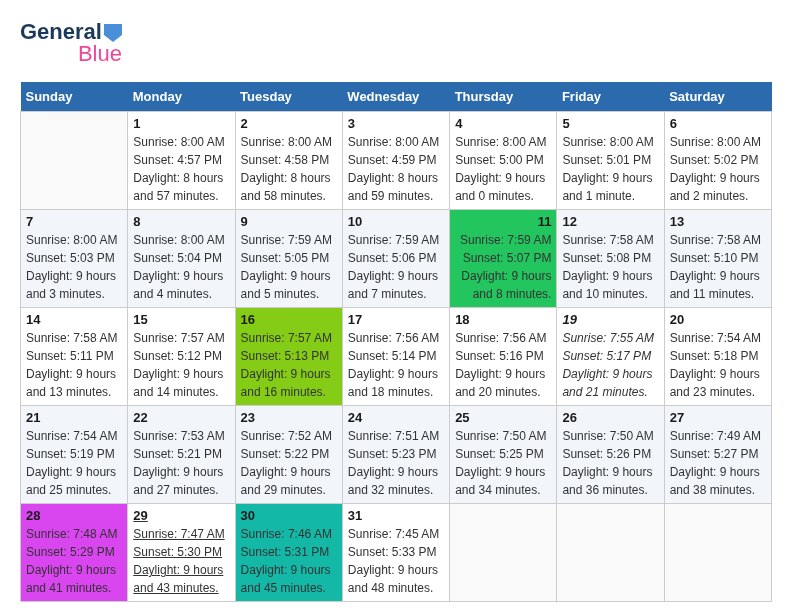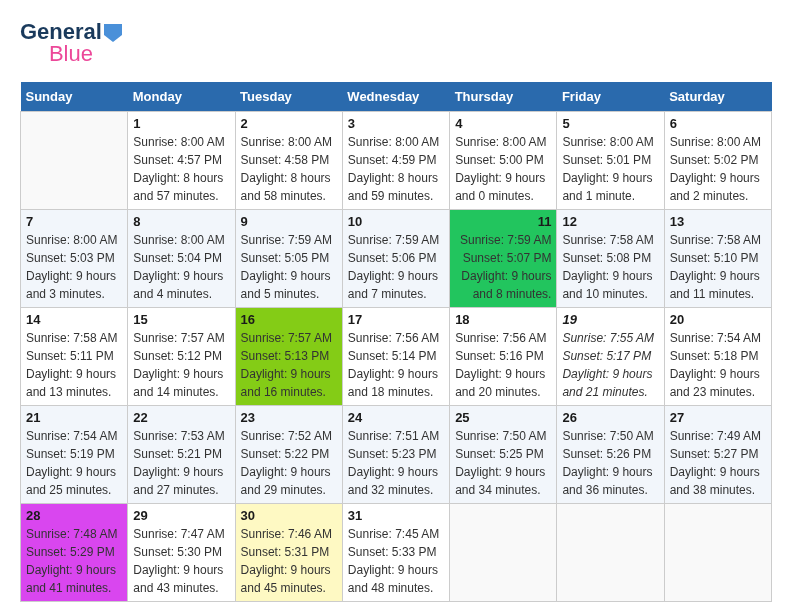--- a/index.html
+++ b/index.html
@@ -83,21 +83,21 @@
     }
     td.empty {
       background: #f9f9f9 !important;
     }
   </style>
 </head>
 <body>
 
 <div class="header">
   <div class="logo">
-    <div style="display:flex;flex-direction:column;align-items:center;">
+    <div style="display:flex;flex-direction:column;align-items:flex-end;">
       <div style="display:flex;align-items:center;">
         <span class="logo-text">General</span>
         <svg width="18" height="18" viewBox="0 0 18 18" style="margin-left:2px;margin-top:2px;">
           <polygon points="0,0 18,0 18,11 9,18 0,11" fill="#4a90d9"></polygon>
         </svg>
       </div>
       <span class="logo-text" style="color:#ec4899;font-size:22px;font-weight:normal;margin-top:-2px;">Blue</span>
     </div>
   </div>
   <div class="title-block">
@@ -234,25 +234,25 @@
         <td style="background-color: rgb(242, 246, 251);">
           <span class="day-num">27</span>
           <div class="day-info">Sunrise: 7:49 AM<br>Sunset: 5:27 PM<br>Daylight: 9 hours and 38 minutes.</div>
         </td>
       </tr>
       <tr>
         <td style="background-color: #d946ef;">
           <span class="day-num">28</span>
           <div class="day-info">Sunrise: 7:48 AM<br>Sunset: 5:29 PM<br>Daylight: 9 hours and 41 minutes.</div>
         </td>
-        <td style="background-color: rgb(255, 255, 255);">
+        <td style="background-color: rgb(255, 255, 255); text-decoration: underline;">
           <span class="day-num">29</span>
           <div class="day-info">Sunrise: 7:47 AM<br>Sunset: 5:30 PM<br>Daylight: 9 hours and 43 minutes.</div>
         </td>
-        <td style="background-color: #fef9c3;">
+        <td style="background-color: #14b8a6;">
           <span class="day-num">30</span>
           <div class="day-info">Sunrise: 7:46 AM<br>Sunset: 5:31 PM<br>Daylight: 9 hours and 45 minutes.</div>
         </td>
         <td style="background-color: rgb(255, 255, 255);">
           <span class="day-num">31</span>
           <div class="day-info">Sunrise: 7:45 AM<br>Sunset: 5:33 PM<br>Daylight: 9 hours and 48 minutes.</div>
         </td>
         <td class="empty"></td>
         <td class="empty"></td>
         <td class="empty"></td>

